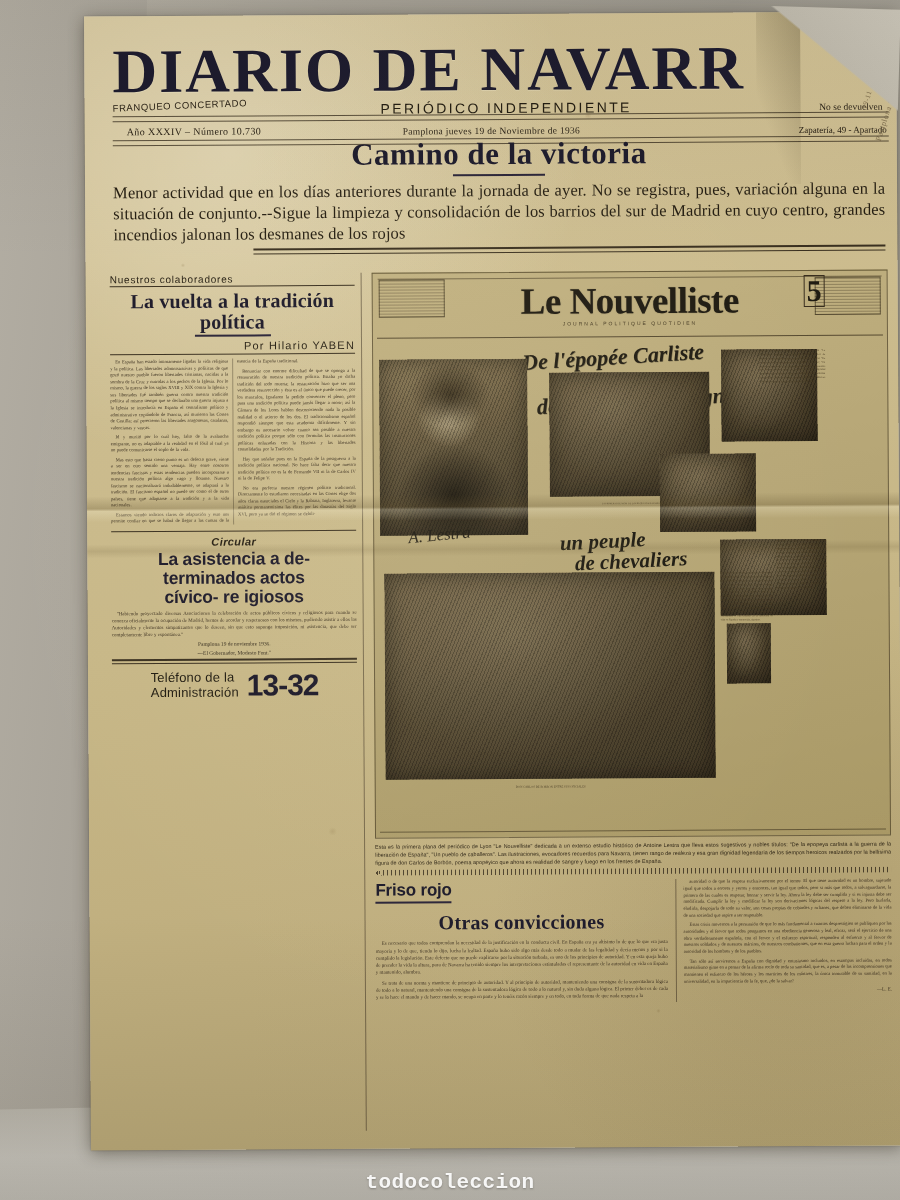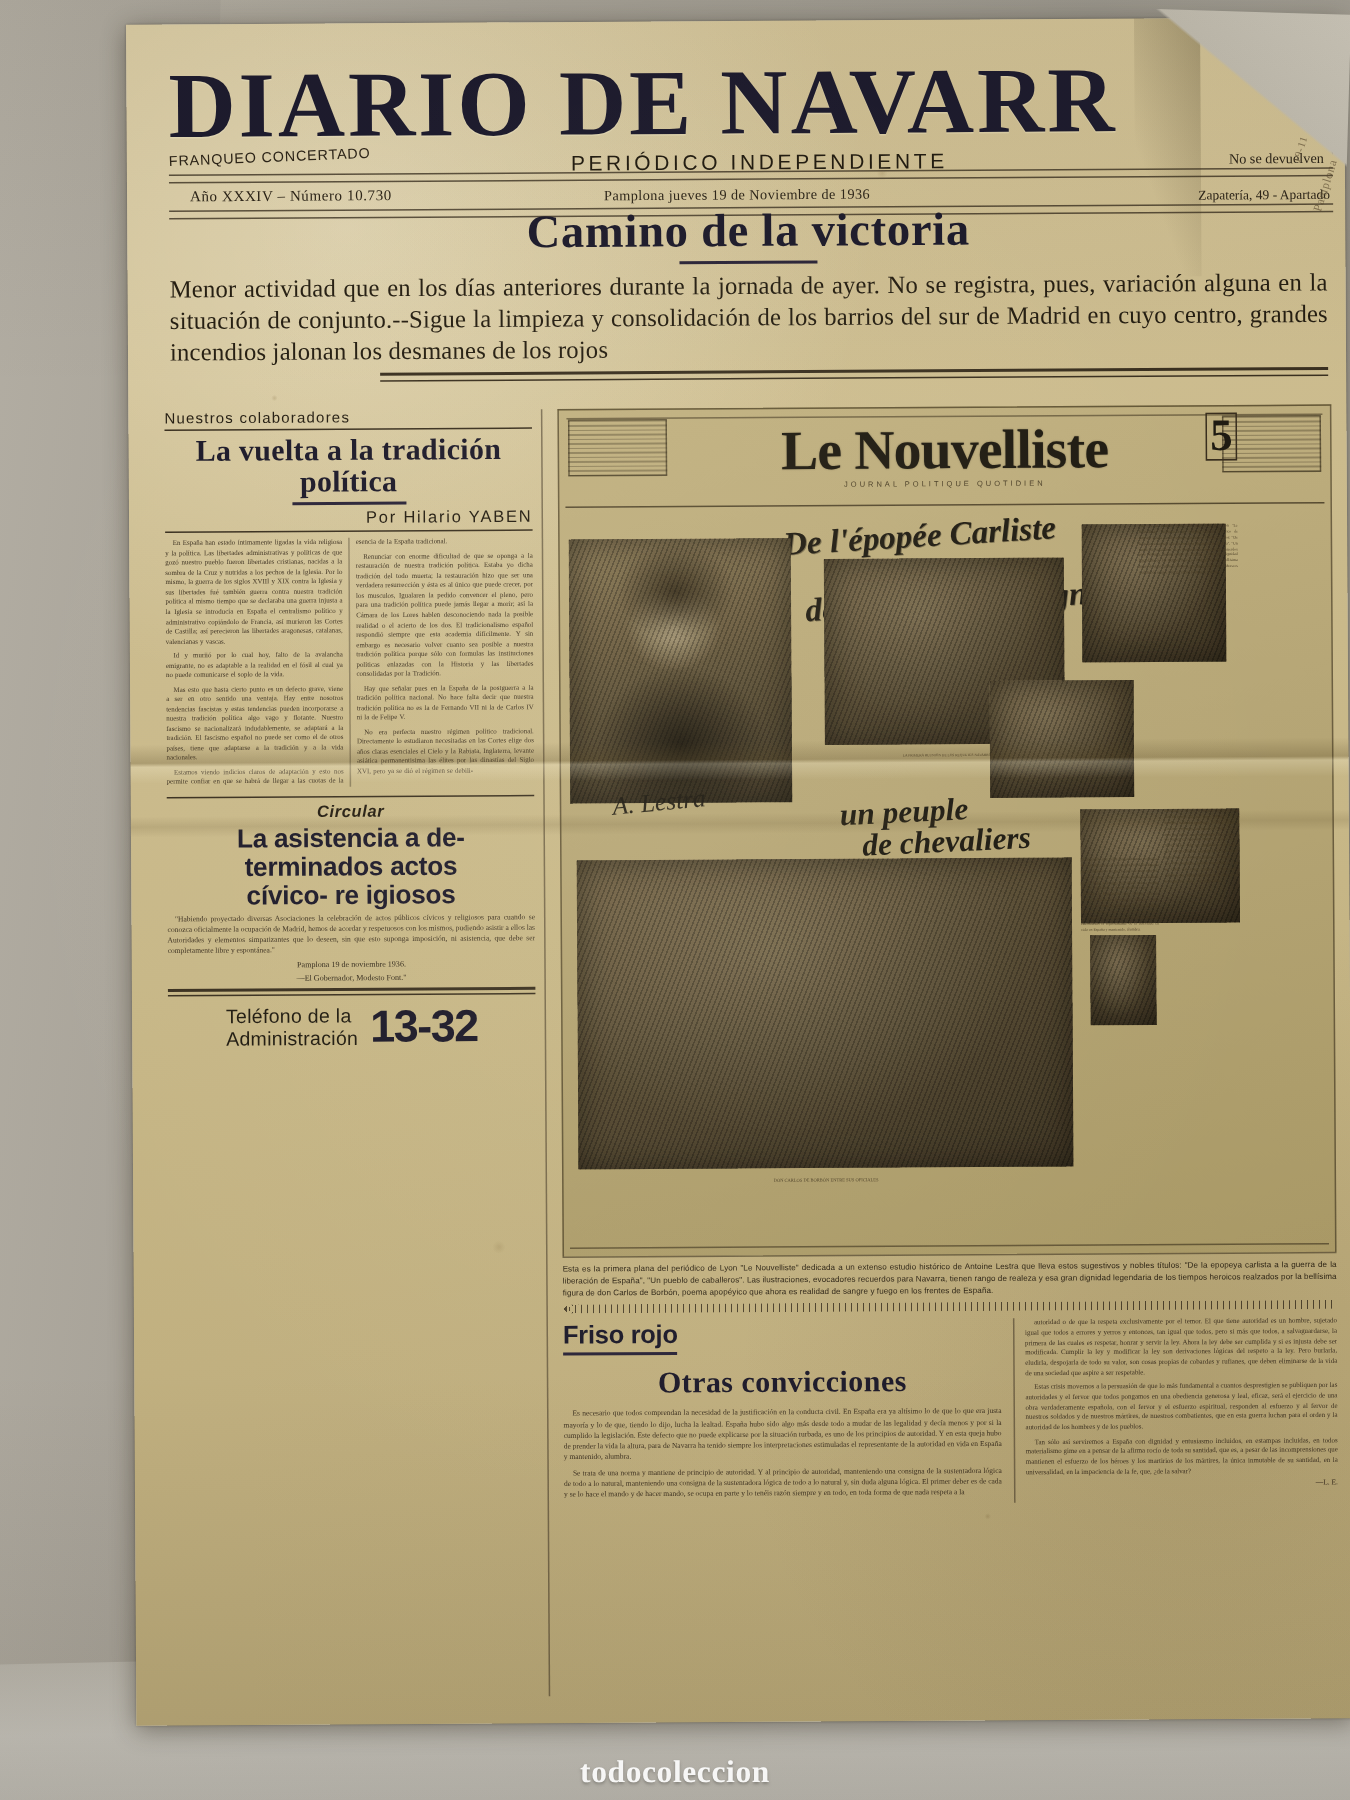--- a/index.html
+++ b/index.html
@@ -417,21 +417,21 @@
     color: #3c3020;
   }
   .lower-body p { margin: 0 0 3px 0; text-indent: 6px; }
   .lower-right .lower-body { font-size: 4.6px; margin-top: 0; }
   .signoff { text-align: right; font-family: "Liberation Serif", serif; font-size: 5px; color: #3c3020; margin-top: 2px; }
 
   
   #watermark {
     position: absolute; left: 0; bottom: 6px; width: 900px;
     text-align: center;
-    font-family: Liberation Serif, serif;
+    font-family: Liberation Mono, monospace;
     font-weight: 700; font-size: 21px;
     letter-spacing: .4px;
     color: rgba(255,255,255,.92);
     text-shadow: 0 1px 2px rgba(90,88,82,.5);
     z-index: 40;
   }
   
   #tone {
     position: absolute; inset: 0; z-index: 30; pointer-events: none;
     background:

